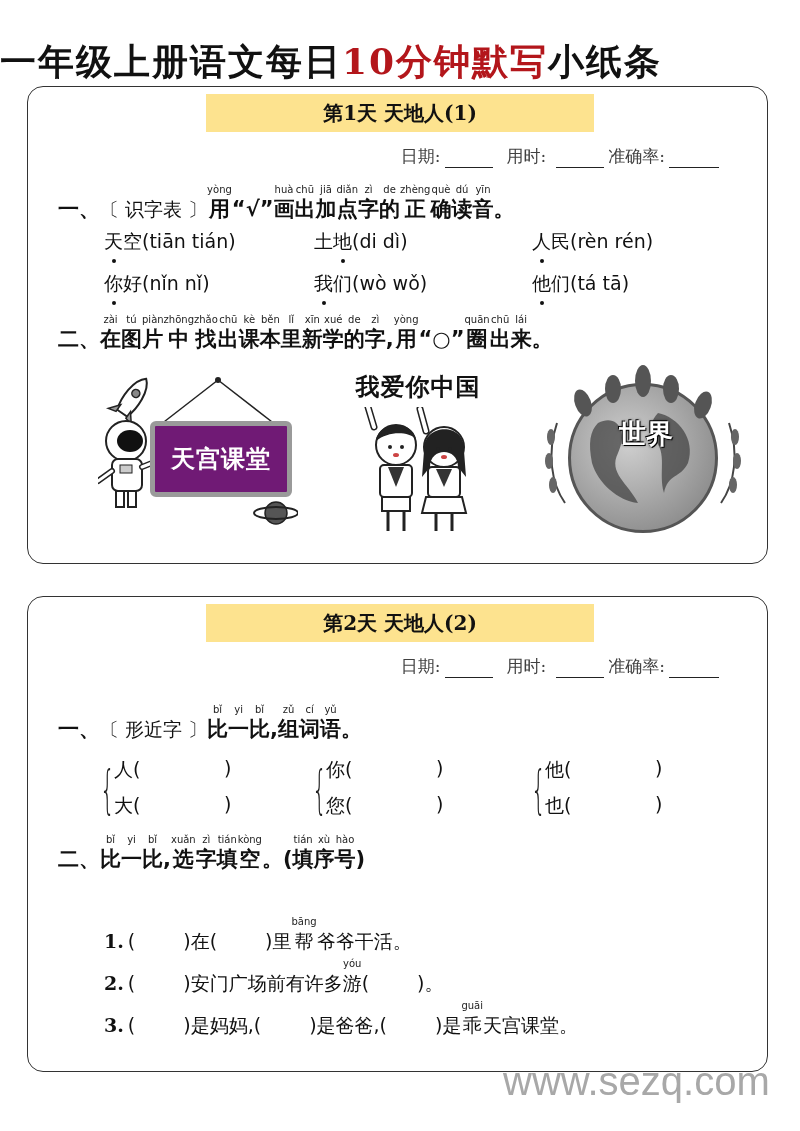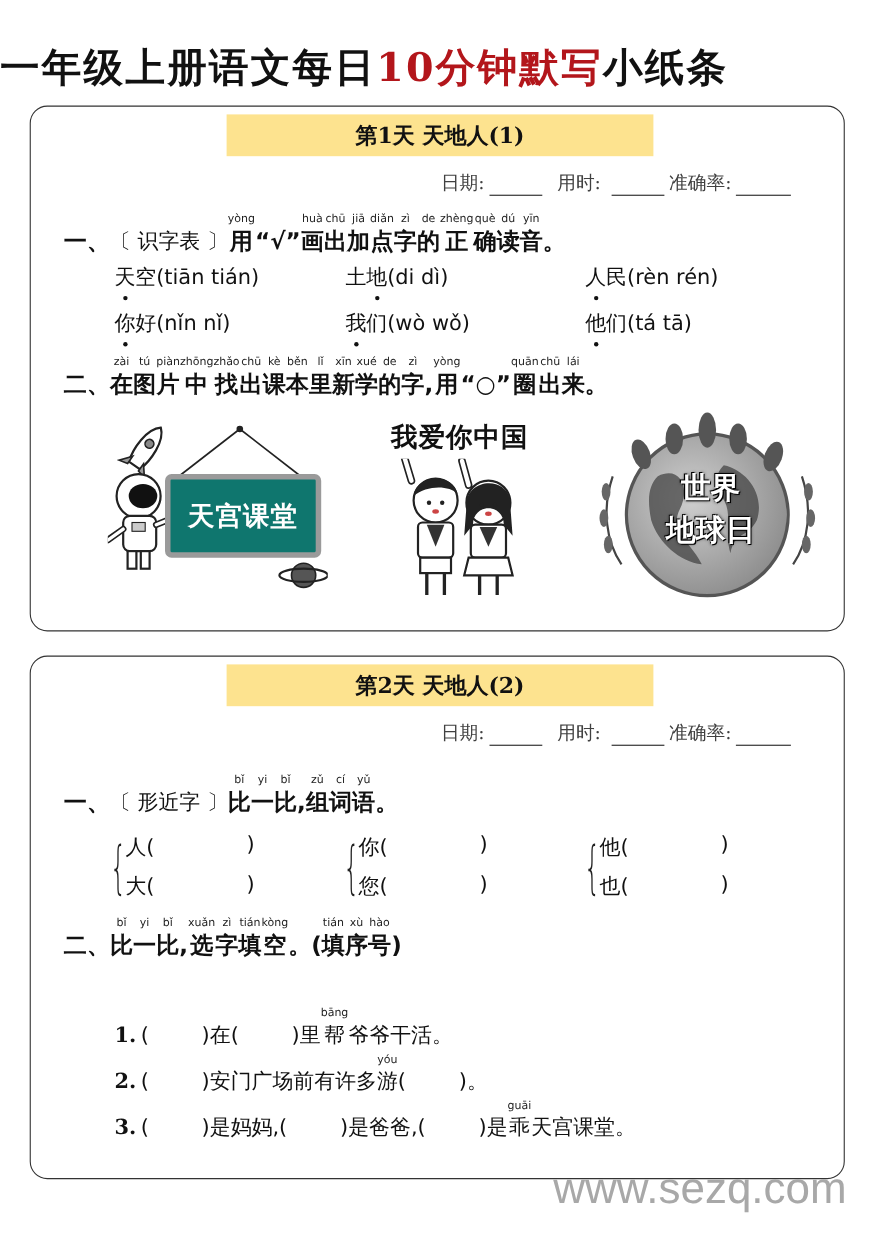--- a/index.html
+++ b/index.html
@@ -10,21 +10,21 @@
       position: absolute; left: 0; top: 38px; width: 800px; text-align: left;
       font-family: "DejaVu Serif", "Liberation Serif", serif;
       font-size: 36px; font-weight: bold; letter-spacing: 2px; color: #111;
     }
     .page-title .accent { color: #b3161b; }
 
     .card {
       position: absolute; left: 27px; width: 741px;
       border: 1.6px solid #333; border-radius: 16px; background: #fff;
     }
-    .card-1 { top: 96px; height: 478px; }
+    .card-1 { top: 86px; height: 478px; }
     .card-2 { top: 596px; height: 476px; }
 
     .day-banner {
       position: absolute; left: 178px; top: 7px; width: 388px; height: 38px;
       background: #fde38f; text-align: center; line-height: 38px;
       font-family: "DejaVu Serif", "Liberation Serif", serif;
       font-size: 20px; font-weight: bold; color: #111;
     }
 
     .meta-row {
@@ -58,21 +58,21 @@
     .pinyin-item .dotted::after {
       content: ""; position: absolute; left: 50%; bottom: -8px; width: 4px; height: 4px;
       margin-left: -2px; border-radius: 50%; background: #111;
     }
 
     .pictures { position: absolute; left: 70px; top: 276px; width: 640px; height: 170px; }
     .pic { position: absolute; }
 
     .blackboard {
       position: absolute; left: 52px; top: 58px; width: 142px; height: 76px;
-      border: 5px solid #9a9a9a; border-radius: 6px; background: #0f766e;
+      border: 5px solid #9a9a9a; border-radius: 6px; background: #701a75;
       color: #fff; font-weight: bold; font-size: 24px; text-align: center; line-height: 66px;
       letter-spacing: 1px;
     }
     .pic-title-1 {
       position: absolute; left: 240px; top: 6px; width: 160px; text-align: center;
       font-size: 24px; font-weight: bold; letter-spacing: 1px;
     }
     .globe {
       position: absolute; left: 470px; top: 20px; width: 150px; height: 150px;
       border-radius: 50%; background: radial-gradient(circle at 40% 40%, #cfcfcf, #7a7a7a);
@@ -355,21 +355,20 @@
       </svg>
     </div>
 
     <div class="pic" style="left:0;top:0;width:640px;height:170px;pointer-events:none;">
       <div class="globe" style="pointer-events:auto;">
         <svg width="150" height="150" style="position:absolute;left:-3px;top:-3px;">
           <path d="M30 40 C50 30 60 50 50 70 C40 90 60 100 70 120 C50 118 30 100 24 80 C20 60 22 48 30 40Z" fill="#3d3d3d" opacity="0.7"></path>
           <path d="M90 30 C110 34 128 56 120 80 C112 96 100 90 96 110 C90 90 100 70 86 56 C80 46 84 36 90 30Z" fill="#3d3d3d" opacity="0.7"></path>
         </svg>
         <div class="globe-text" style="top:30px;">世界</div>
-        <div class="globe-text" style="top:68px;">地球日</div>
       </div>
       <svg width="200" height="170" style="position:absolute;left:445px;top:0;">
         <ellipse cx="40" cy="40" rx="8" ry="14" fill="#555" transform="rotate(-20 40 40)"></ellipse>
         <ellipse cx="70" cy="26" rx="8" ry="14" fill="#555"></ellipse>
         <ellipse cx="100" cy="18" rx="8" ry="16" fill="#555"></ellipse>
         <ellipse cx="128" cy="26" rx="8" ry="14" fill="#555"></ellipse>
         <ellipse cx="160" cy="42" rx="8" ry="14" fill="#555" transform="rotate(20 160 42)"></ellipse>
         <path d="M14 60 C4 90 8 120 22 140" stroke="#444" stroke-width="2" fill="none"></path>
         <path d="M186 60 C196 90 192 120 178 140" stroke="#444" stroke-width="2" fill="none"></path>
         <g fill="#666">

